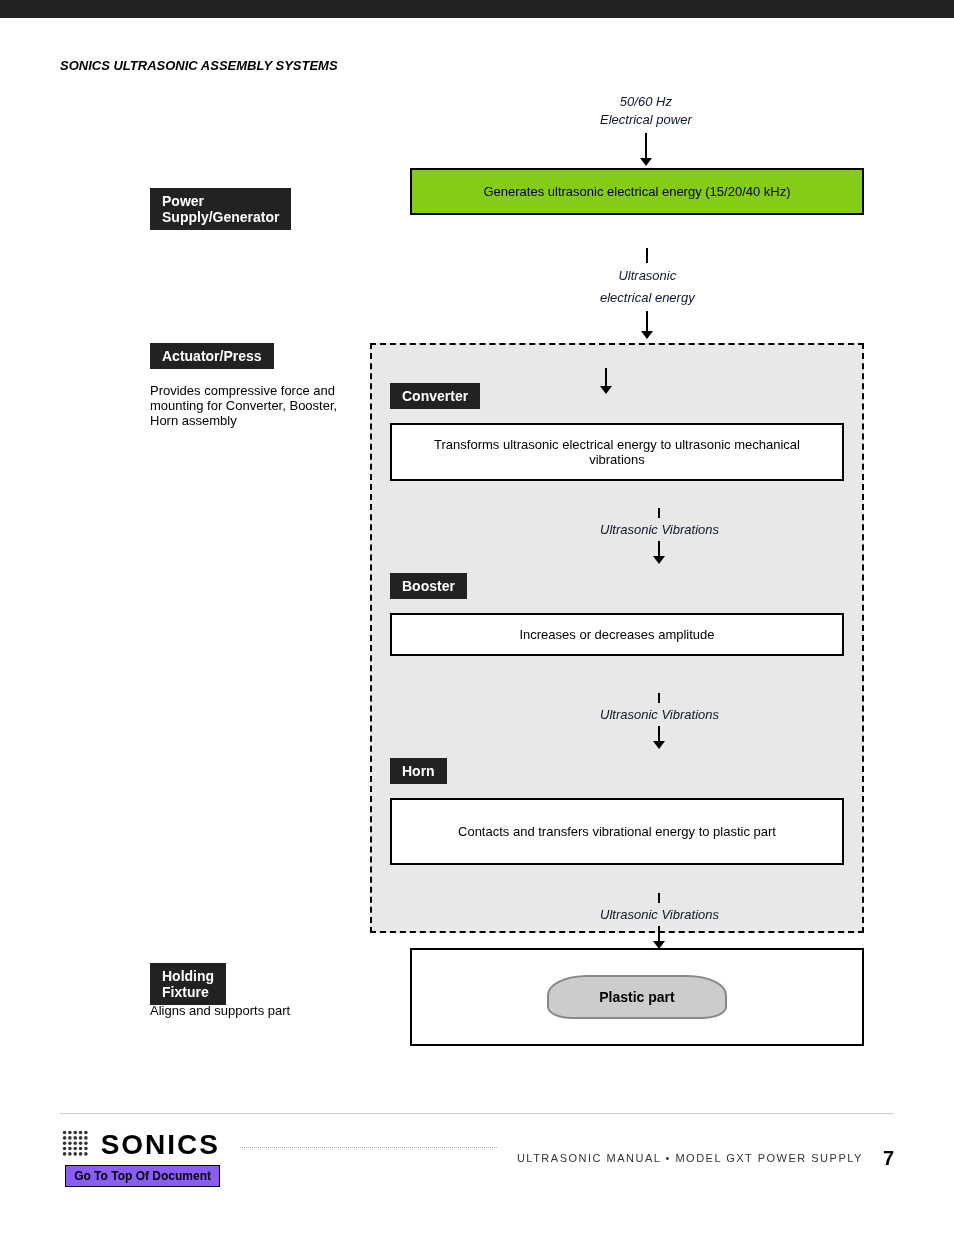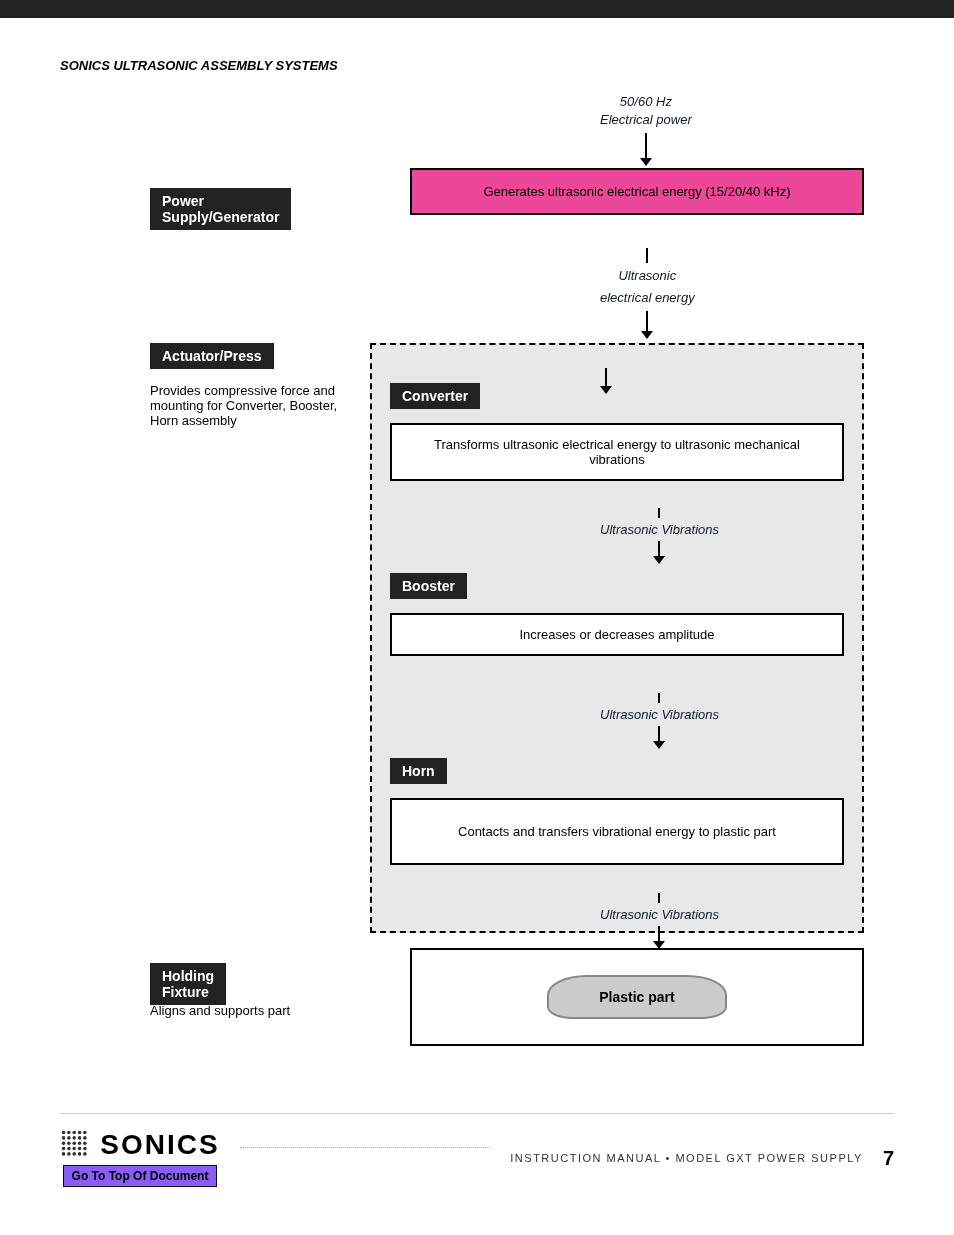--- a/index.html
+++ b/index.html
@@ -91,21 +91,21 @@
       <div style="display:flex; flex-direction:column; align-items:center; margin-top:4px;">
         <div style="width:2px; height:25px; background:#000;"></div>
         <div style="width:0;height:0;border-left:6px solid transparent;border-right:6px solid transparent;border-top:8px solid #000;"></div>
       </div>
     </div>
 
     <div style="position:absolute; top:95px; left:90px;">
       <div class="label-box">Power Supply/Generator</div>
     </div>
 
-    <div style="position:absolute; top:75px; left:350px; right:30px; border:2px solid #000; background:#ec4899; text-align:center; padding:14px 15px; font-size:13px;">
+    <div style="position:absolute; top:75px; left:350px; right:30px; border:2px solid #000; background:#84cc16; text-align:center; padding:14px 15px; font-size:13px;">
       <span>Generates ultrasonic electrical energy (15/20/40 kHz)</span>
     </div>
 
     <div style="position:absolute; left:540px; top:155px; display:flex; flex-direction:column; align-items:center;">
       <div style="width:2px; height:15px; background:#000;"></div>
       <div class="italic-label" style="text-align:center; line-height:1.4; margin:4px 0;"><span>Ultrasonic</span></div>
       <div class="italic-label" style="text-align:left; line-height:1.4; margin-bottom:4px;"><span>electrical energy</span></div>
       <div style="width:2px; height:20px; background:#000;"></div>
       <div style="width:0;height:0;border-left:6px solid transparent;border-right:6px solid transparent;border-top:8px solid #000;"></div>
     </div>
@@ -177,21 +177,21 @@
     <div style="position:absolute; top:855px; left:350px; right:30px; border:2px solid #000; background:#fff; padding:25px 15px; text-align:center;">
       
       <div style="display:inline-block; background:#ccc; border:2px solid #888; border-radius:40px 40px 25px 25px / 20px 20px 12px 12px; padding:12px 50px; font-weight:bold; font-size:14px;">
         <span>Plastic part</span>
       </div>
     </div>
 
   </div>
 
   <div style="margin-top:20px; border-top:1px solid #ccc; padding-top:15px; display:flex; align-items:center;">
-    <div style="display:flex; flex-direction:column; align-items:center; min-width:160px;">
+    <div style="display:flex; flex-direction:column; align-items:flex-end; min-width:160px;">
       <div class="sonics-logo">
 
         <svg class="logo-dots" width="36" height="36" viewBox="0 0 36 36">
           <circle cx="4" cy="4" r="2" fill="#333"></circle>
           <circle cx="10" cy="4" r="2" fill="#333"></circle>
           <circle cx="16" cy="4" r="2" fill="#333"></circle>
           <circle cx="22" cy="4" r="2" fill="#333"></circle>
           <circle cx="28" cy="4" r="2" fill="#333"></circle>
           <circle cx="4" cy="10" r="2" fill="#333"></circle>
           <circle cx="10" cy="10" r="2" fill="#333"></circle>
@@ -215,18 +215,18 @@
           <circle cx="28" cy="28" r="2" fill="#333"></circle>
         </svg>
         <span class="logo-text">SONICS</span>
       </div>
       <div class="go-to-top-btn">Go To Top Of Document</div>
     </div>
 
     <div style="flex:1; border-top:1px dotted #aaa; margin: 0 20px; align-self:flex-start; margin-top:18px;"></div>
 
     <div style="display:flex; align-items:center; gap:20px;">
-      <span style="font-size:11px; letter-spacing:1.5px; color:#333;">INSTRUCTION MANUAL  •  MODEL GXT POWER SUPPLY</span>
+      <span style="font-size:11px; letter-spacing:1.5px; color:#333;">ULTRASONIC MANUAL  •  MODEL GXT POWER SUPPLY</span>
       <span style="font-size:20px; font-weight:bold;">7</span>
     </div>
   </div>
 
 </div>
 
 </body></html>

